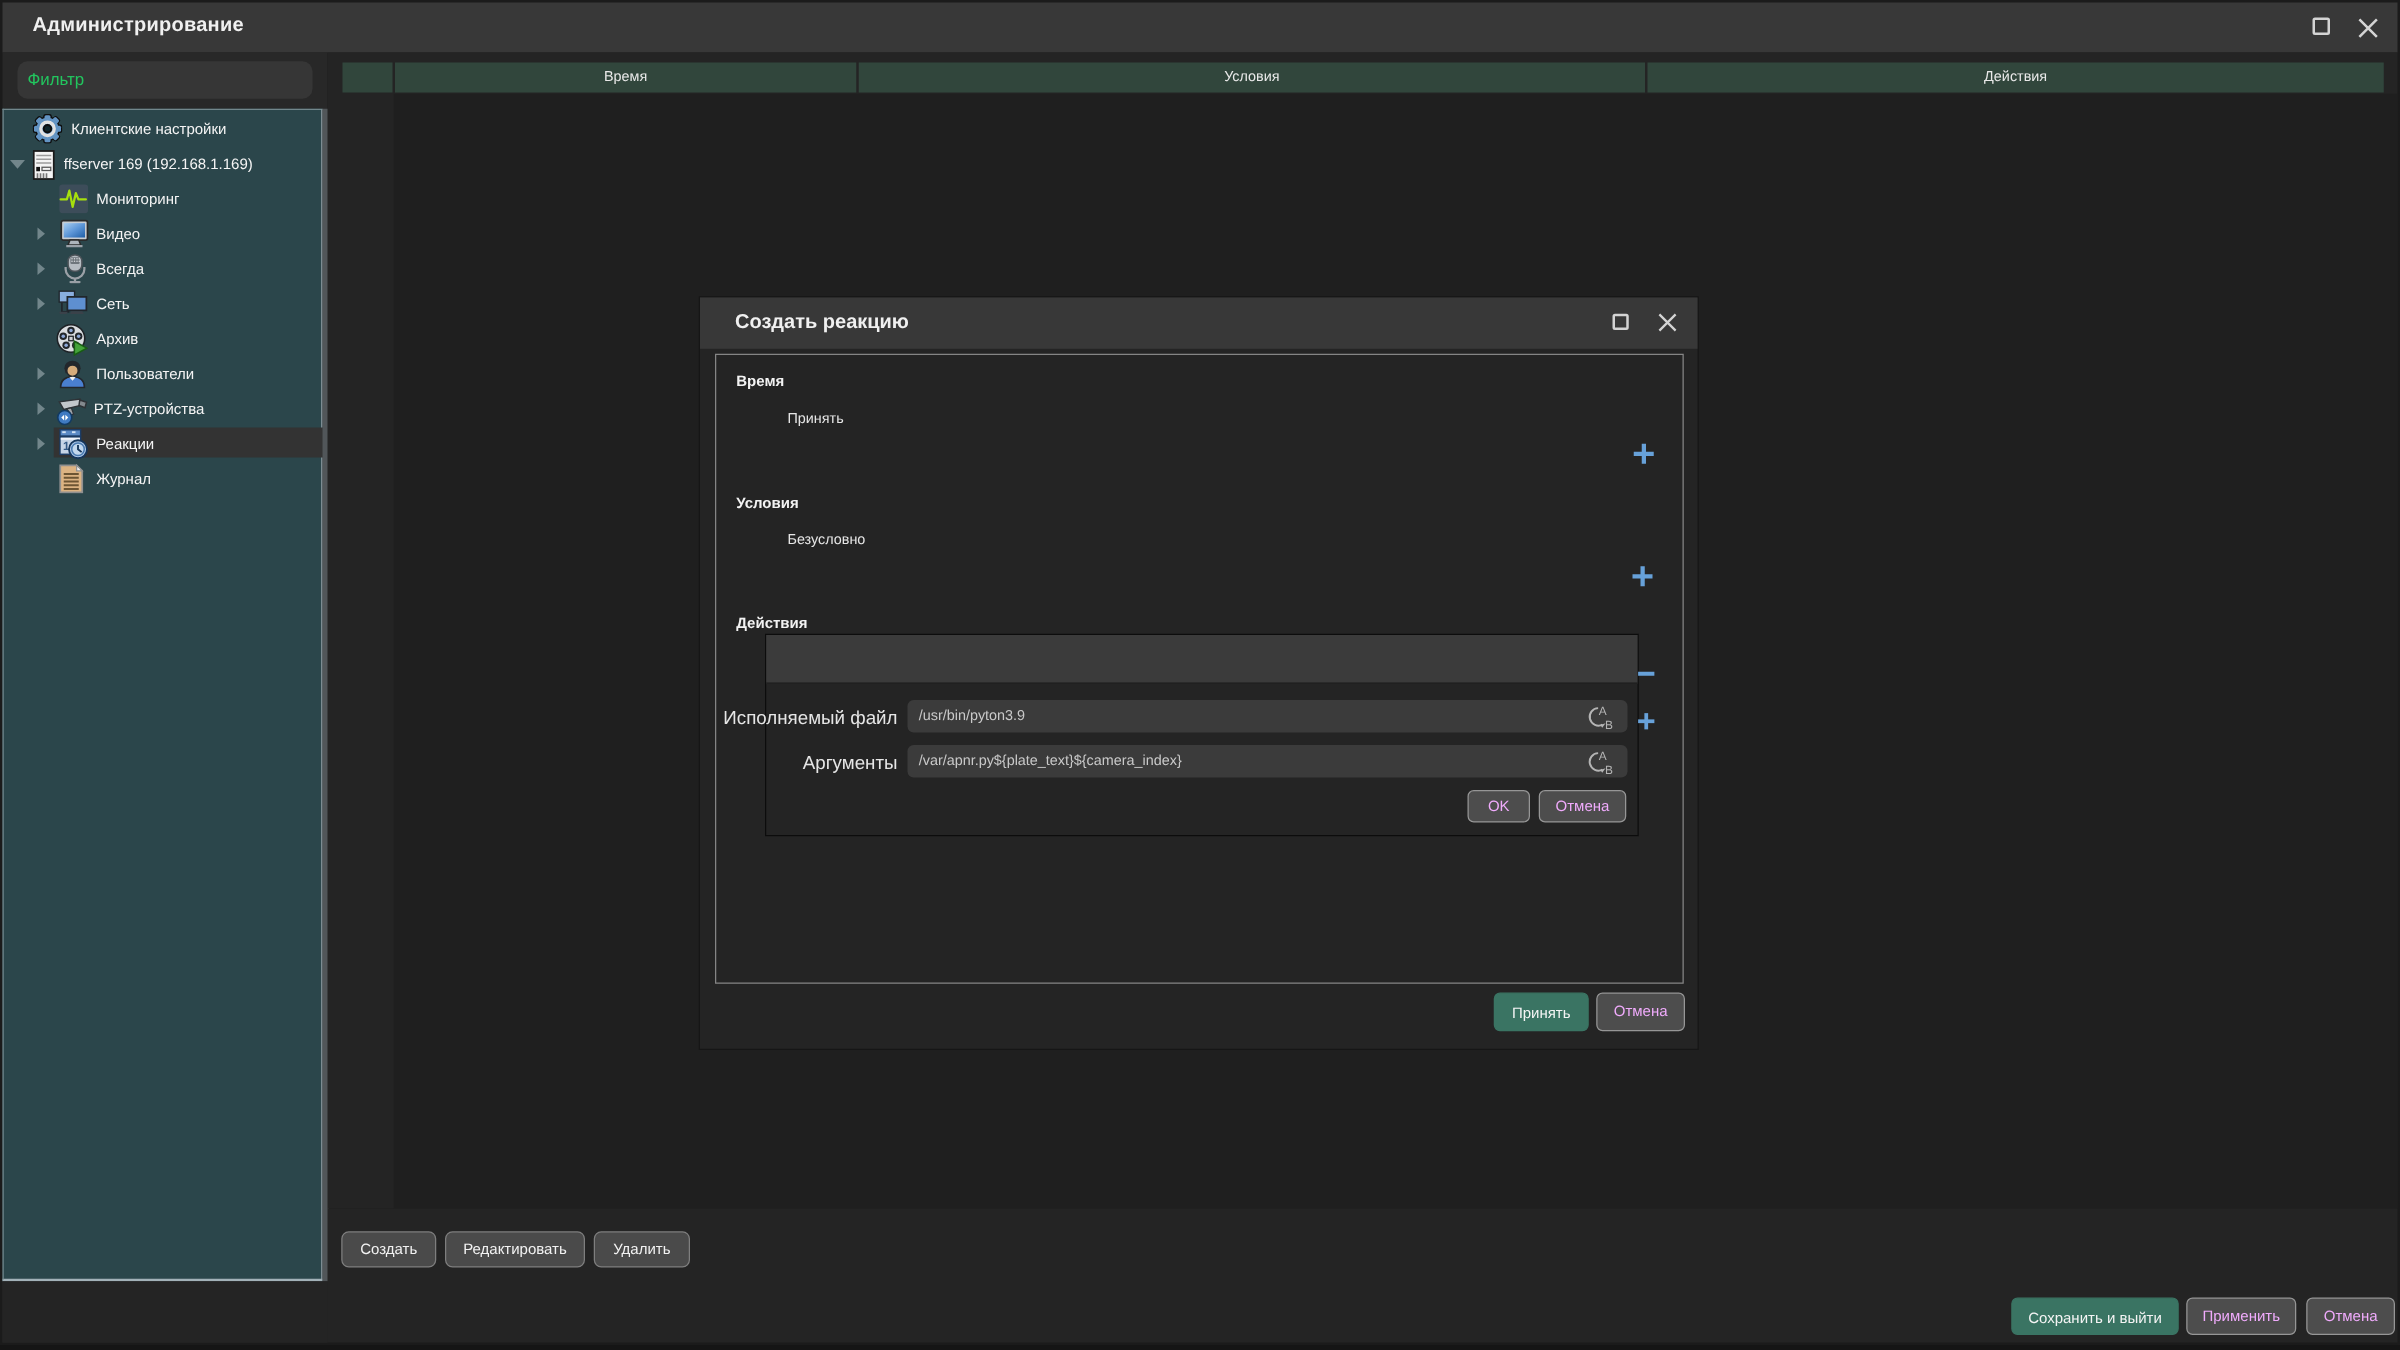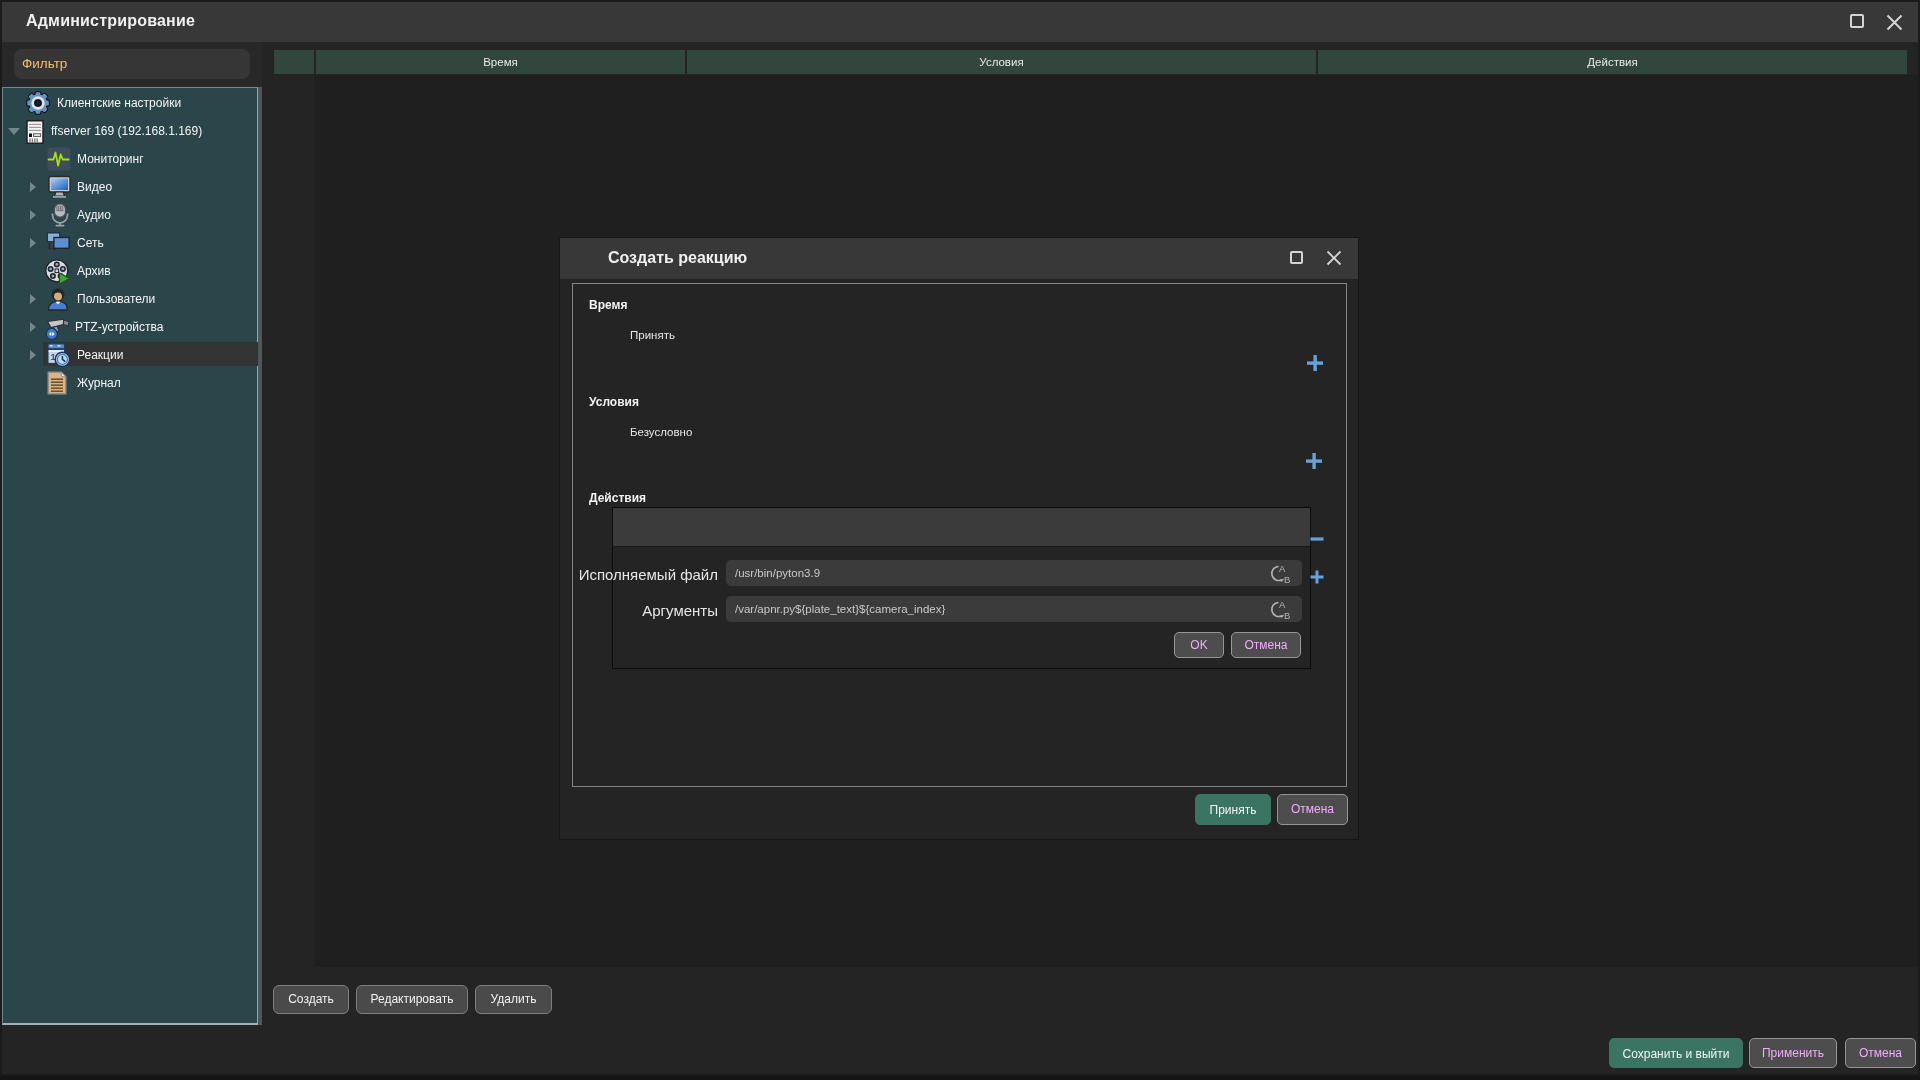--- a/index.html
+++ b/index.html
@@ -4,39 +4,39 @@
 <style>
 * { margin:0; padding:0; box-sizing:border-box; }
 html,body { width:1920px; height:1080px; background:#1b1b1b; font-family:"Liberation Sans",sans-serif; overflow:hidden; }
 .abs { position:absolute; }
 
 #titlebar { left:2px; top:2px; width:1916px; height:40px; background:#383838; }
 #wtitle { left:24px; top:10px; font-size:16px; font-weight:bold; color:#f0f0f0; letter-spacing:0.2px; }
 .maxbtn { width:14px; height:14px; border:2px solid #d4d4d4; border-radius:2px; }
 
 #sidebar { left:2px; top:42px; width:260px; height:1032px; background:#282828; }
-#filter { left:12px; top:7px; width:236px; height:30px; background:#363636; border-radius:8px; color:#fdba74; font-size:13.5px; line-height:30px; padding-left:8px; }
+#filter { left:12px; top:7px; width:236px; height:30px; background:#363636; border-radius:8px; color:#22c55e; font-size:13.5px; line-height:30px; padding-left:8px; }
 #tree { left:2px; top:87px; width:256px; height:938px; background:#2b464b; border:1px solid #72878c; border-right:1px solid #98a4aa; border-bottom:2px solid #a2b1b8; }
 .trow { position:absolute; left:0; width:256px; height:28px; }
 .tsel { position:absolute; left:40px; top:1px; right:0px; height:24px; background:#333333; }
 .tlabel { position:absolute; top:50%; transform:translateY(-50%); color:#f4f4f4; font-size:12px; white-space:nowrap; }
 .arr-down { position:absolute; width:0; height:0; border-left:6px solid transparent; border-right:6px solid transparent; border-top:7px solid #72868b; top:11px; }
 .arr-right { position:absolute; width:0; height:0; border-top:5px solid transparent; border-bottom:5px solid transparent; border-left:6.5px solid #72868b; top:9px; margin-left:-1px; }
 .ticon { position:absolute; top:2px; }
 
 #tablearea { left:262px; top:42px; width:1656px; height:925px; background:#242424; }
 .hcell { position:absolute; top:8px; height:24px; background:#31463c; color:#e9e9e9; font-size:11.5px; text-align:center; line-height:24px; }
 
 .btn { position:absolute; background:#4a4a4a; border:1px solid #7e7e7e; border-radius:6px; color:#f2f2f2; font-size:12px; text-align:center; }
 .btn2 { position:absolute; background:#4d4d4d; border:1px solid #969696; border-radius:5px; color:#f0abfc; font-size:12px; text-align:center; }
 .btngreen { position:absolute; background:#3a7463; border:1px solid #3a7463; border-radius:5px; color:#f4f4f4; font-size:12px; text-align:center; }
 
 #dialog { left:560px; top:238px; width:798px; height:601px; background:#242424; box-shadow:0 0 0 1px #161616; }
 #dtitlebar { left:0; top:0; width:798px; height:41px; background:#383838; }
-#dtitle { left:28px; top:11px; font-size:16px; font-weight:bold; color:#f0f0f0;margin-left:20px; }
+#dtitle { left:28px; top:11px; font-size:16px; font-weight:bold; color:#f0f0f0; }
 #dframe { left:12px; top:45px; width:775px; height:504px; border:1px solid #858585; }
 .seclabel { position:absolute; font-size:12px; font-weight:bold; color:#f2f2f2; }
 .secitem { position:absolute; font-size:11.5px; color:#e6e6e6; }
 #actpanel { left:39px; top:223px; width:699px; height:162px; border:1px solid #0c0c0c; background:#242424; }
 #actheader { left:0; top:0; width:697px; height:39px; background:#3b3b3b; border-bottom:1px solid #1a1a1a; }
 .flabel { position:absolute; font-size:15px; color:#e6e6e6; text-align:right; white-space:nowrap; }
 .finput { position:absolute; height:26px; background:#3b3b3b; border-radius:5px; color:#c9c9c9; font-size:11.5px; line-height:26px; padding-left:9px; white-space:nowrap; }
 .abicon { position:absolute; top:3px; }
 </style>
 </head>
@@ -138,21 +138,21 @@
           <circle cx="14.4" cy="4" r="0.6"></circle>
         <circle cx="8.6" cy="6" r="0.6"></circle>
           <circle cx="10.6" cy="6" r="0.6"></circle>
           <circle cx="12.6" cy="6" r="0.6"></circle>
           <circle cx="14.4" cy="6" r="0.6"></circle>
       </g>
       <path d="M3.5 10.5 v1.8 a7.5 7.5 0 0 0 15 0 v-1.8" fill="none" stroke="#9aa0a6" stroke-width="1.8"></path>
       <line x1="11" y1="19.8" x2="11" y2="22" stroke="#9aa0a6" stroke-width="1.8"></line>
       <rect x="6.5" y="21.7" width="9" height="1.8" rx="0.9" fill="#9aa0a6"></rect>
     </svg>
-    <div class="tlabel" style="left:74px;">Аудио</div>
+    <div class="tlabel" style="left:74px;">Всегда</div>
   </div>
   <div class="trow" style="top:141px;">
     <div class="arr-right" style="left:28px;"></div>
     <svg class="ticon" style="left:43px;" width="25" height="24" viewBox="0 0 25 24">
       <rect x="0.8" y="1.4" width="13.4" height="9.8" fill="#20262c"></rect>
       <rect x="1.9" y="2.5" width="11.2" height="7.6" fill="#89aede"></rect>
       <path d="M3.5 11.2 v7.2 h6" fill="none" stroke="#20262c" stroke-width="1.4"></path>
       <path d="M1.2 18.4 h7 l-0.8 1.8 h-5.4 z" fill="#3a424a"></path>
       <rect x="7.2" y="5.8" width="16.6" height="12.2" fill="#20262c"></rect>
       <rect x="8.6" y="7.2" width="13.8" height="9.4" fill="#5e8fd0"></rect>

